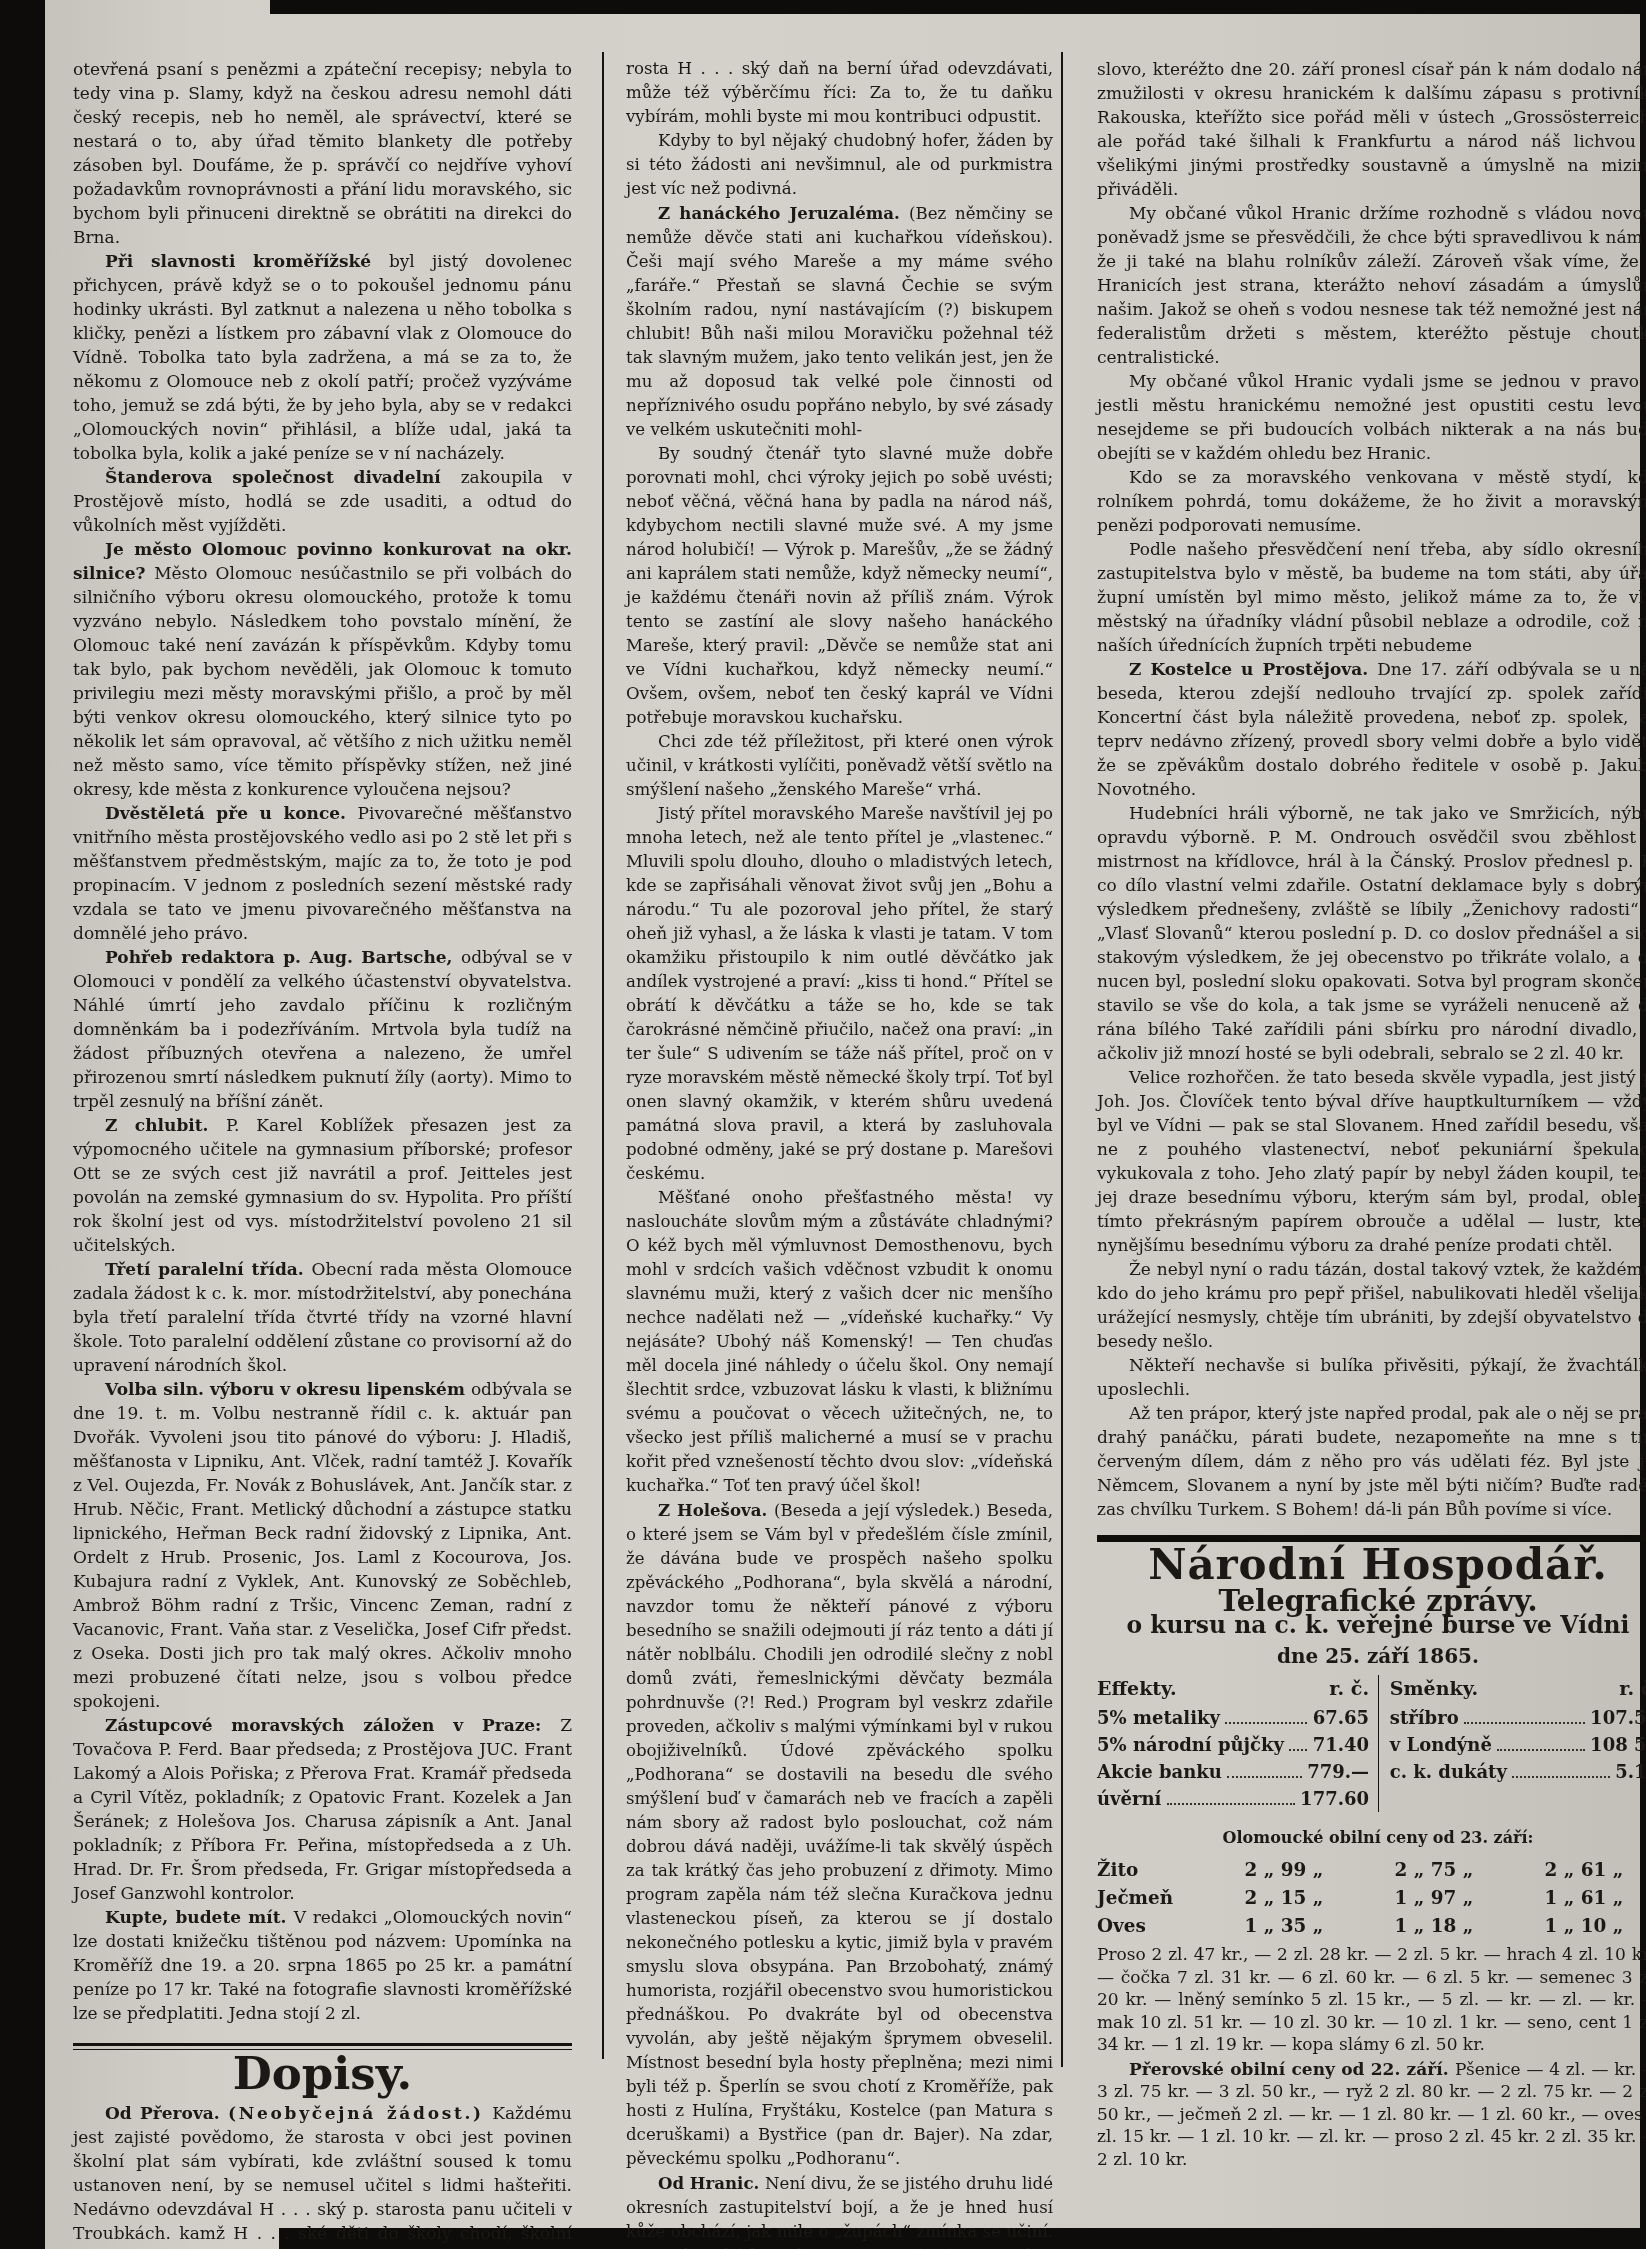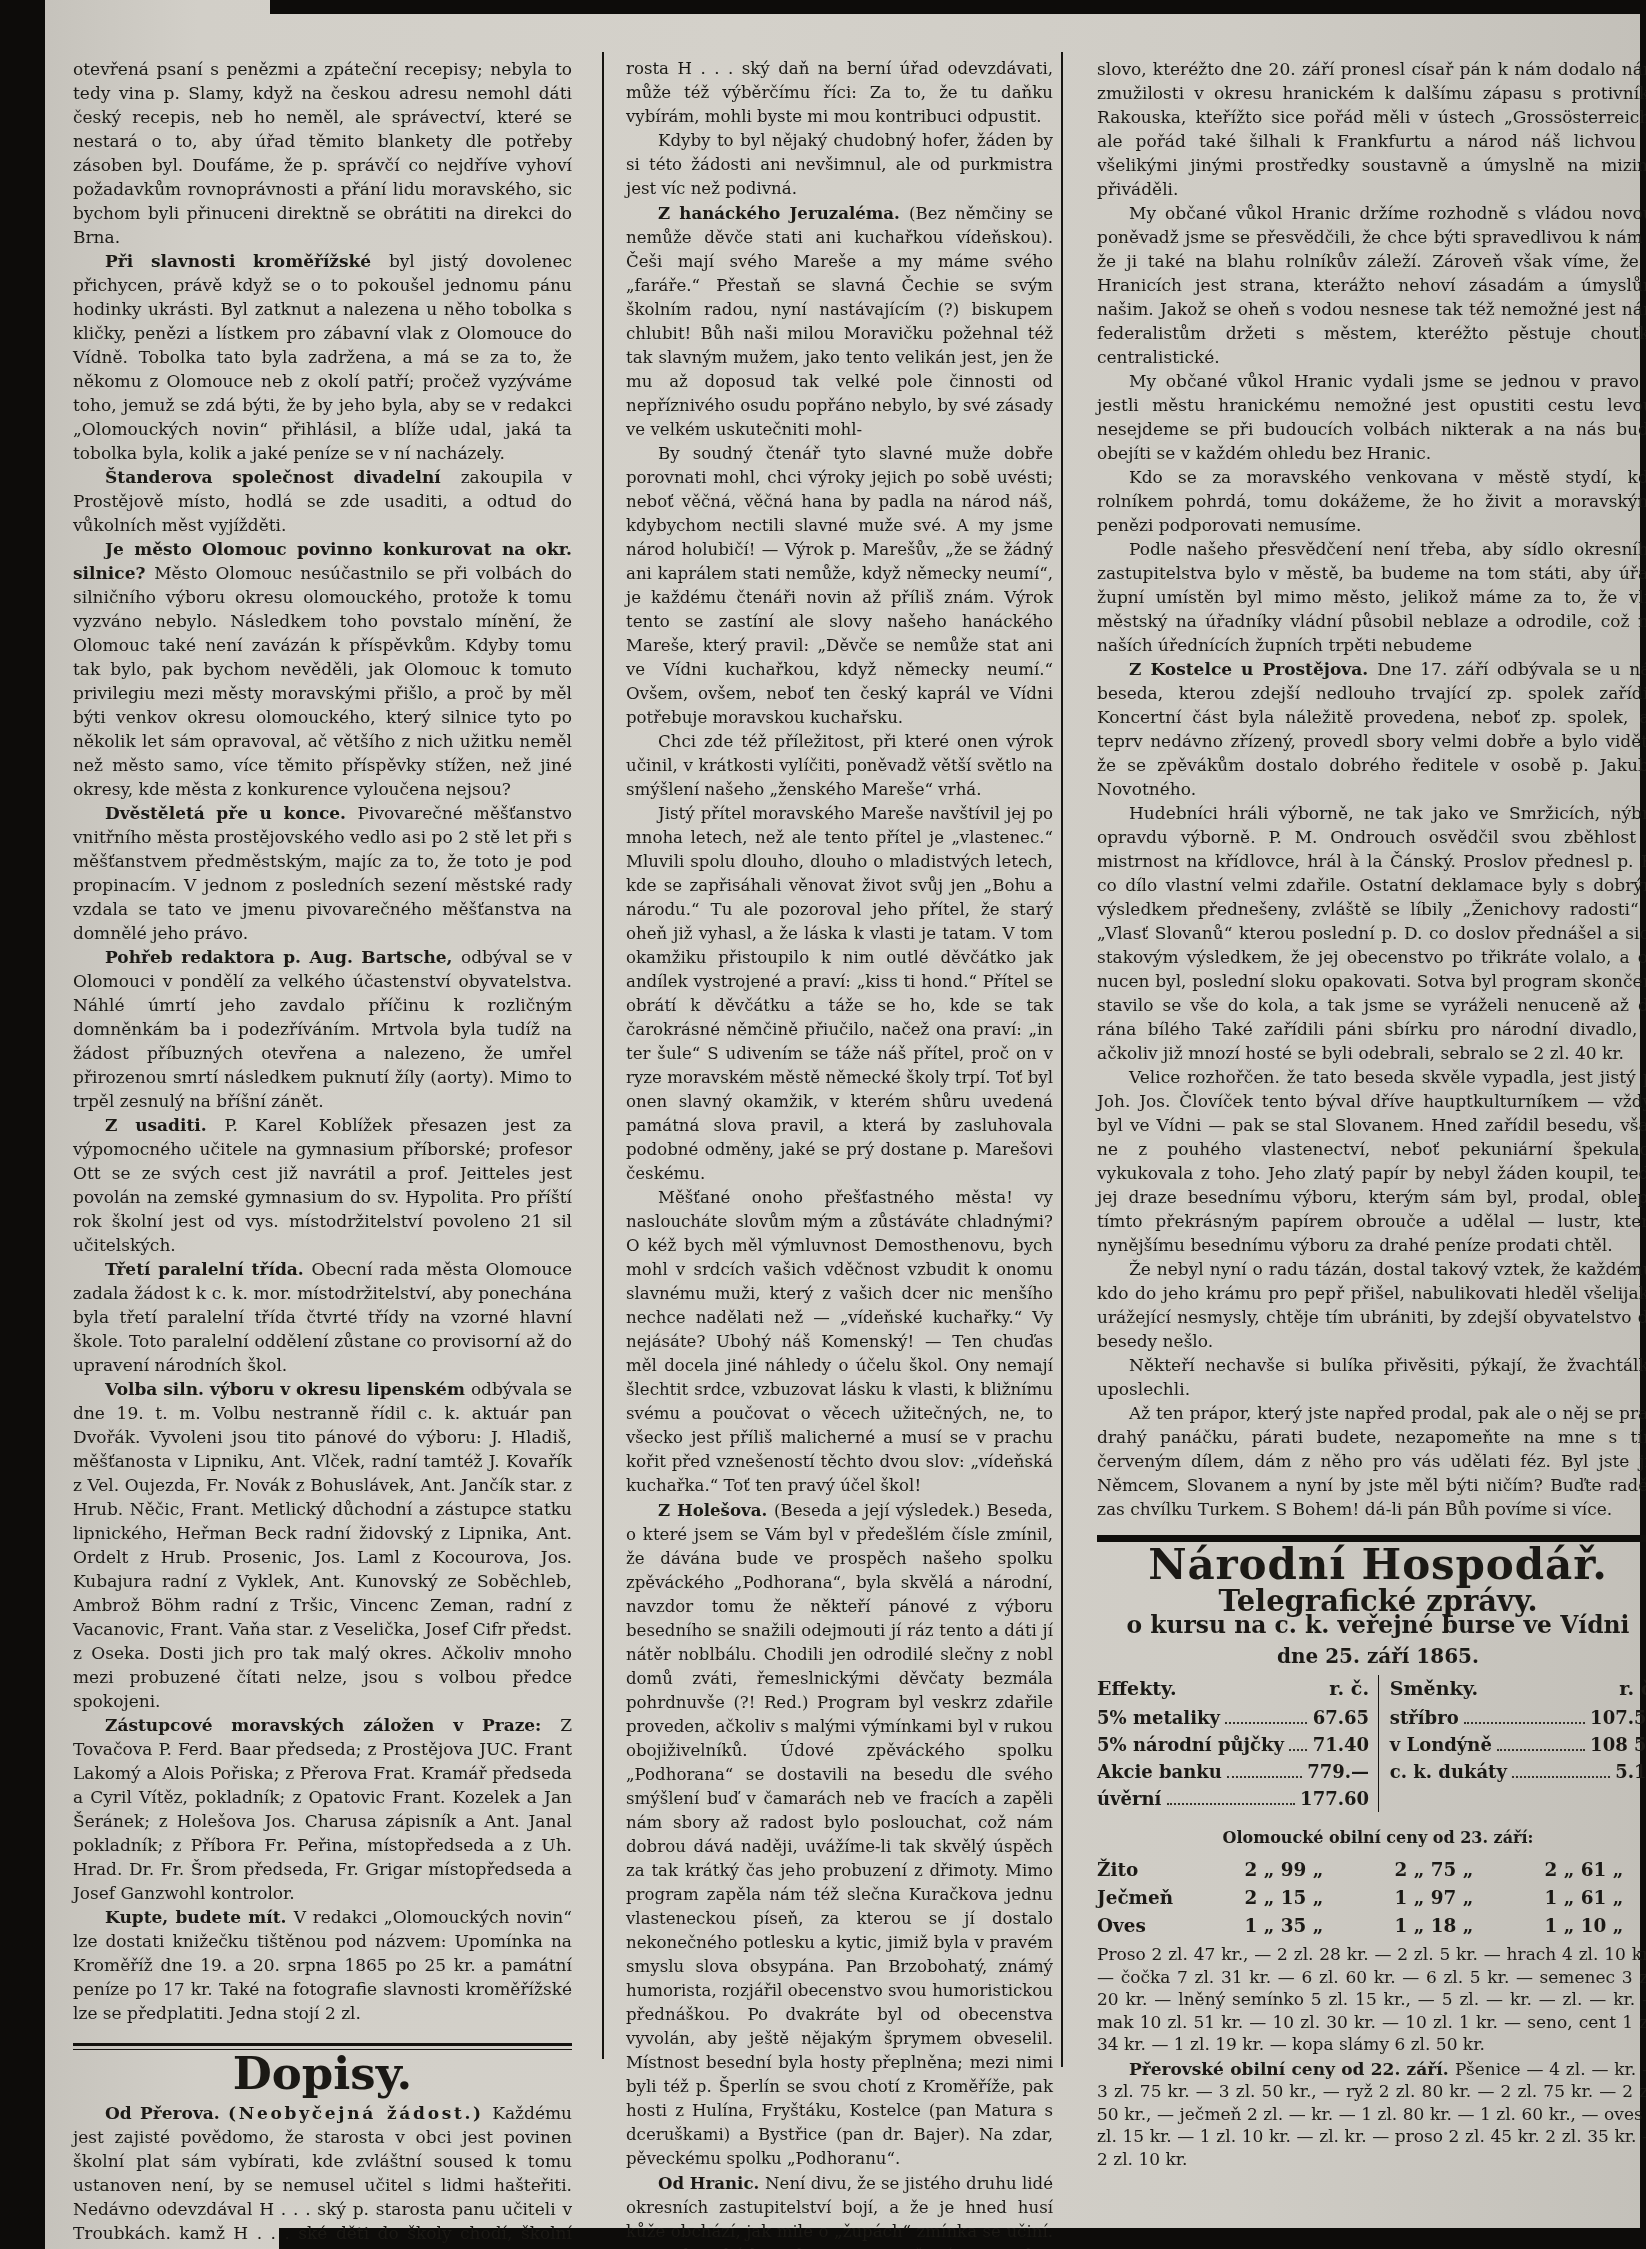--- a/index.html
+++ b/index.html
@@ -63,21 +63,21 @@
   <div class="vrule vrule-a"></div>
   <div class="vrule vrule-b"></div>
 
   <div class="col col-1">
     <p class="para flush"><b class="lead"></b><span>otevřená psaní s penězmi a zpáteční recepisy; nebyla to tedy vina p. Slamy, když na českou adresu nemohl dáti český recepis, neb ho neměl, ale správectví, které se nestará o to, aby úřad těmito blankety dle potřeby zásoben byl. Doufáme, že p. správčí co nejdříve vyhoví požadavkům rovnoprávnosti a přání lidu moravského, sic bychom byli přinuceni direktně se obrátiti na direkci do Brna.</span></p>
     <p class="para"><b class="lead">Při slavnosti kroměřížské</b><span>byl jistý dovolenec přichycen, právě když se o to pokoušel jednomu pánu hodinky ukrásti. Byl zatknut a nalezena u něho tobolka s kličky, penězi a lístkem pro zábavní vlak z Olomouce do Vídně. Tobolka tato byla zadržena, a má se za to, že někomu z Olomouce neb z okolí patří; pročež vyzýváme toho, jemuž se zdá býti, že by jeho byla, aby se v redakci „Olomouckých novin“ přihlásil, a blíže udal, jaká ta tobolka byla, kolik a jaké peníze se v ní nacházely.</span></p>
     <p class="para"><b class="lead">Štanderova společnost divadelní</b><span>zakoupila v Prostějově místo, hodlá se zde usaditi, a odtud do vůkolních měst vyjížděti.</span></p>
     <p class="para"><b class="lead">Je město Olomouc povinno konkurovat na okr. silnice?</b><span>Město Olomouc nesúčastnilo se při volbách do silničního výboru okresu olomouckého, protože k tomu vyzváno nebylo. Následkem toho povstalo mínění, že Olomouc také není zavázán k příspěvkům. Kdyby tomu tak bylo, pak bychom nevěděli, jak Olomouc k tomuto privilegiu mezi městy moravskými přišlo, a proč by měl býti venkov okresu olomouckého, který silnice tyto po několik let sám opravoval, ač většího z nich užitku neměl než město samo, více těmito příspěvky stížen, než jiné okresy, kde města z konkurence vyloučena nejsou?</span></p>
     <p class="para"><b class="lead">Dvěstěletá pře u konce.</b><span>Pivovarečné měšťanstvo vnitřního města prostějovského vedlo asi po 2 stě let při s měšťanstvem předměstským, majíc za to, že toto je pod propinacím. V jednom z posledních sezení městské rady vzdala se tato ve jmenu pivovarečného měšťanstva na domnělé jeho právo.</span></p>
     <p class="para"><b class="lead">Pohřeb redaktora p. Aug. Bartsche,</b><span>odbýval se v Olomouci v pondělí za velkého účastenství obyvatelstva. Náhlé úmrtí jeho zavdalo příčinu k rozličným domněnkám ba i podezříváním. Mrtvola byla tudíž na žádost příbuzných otevřena a nalezeno, že umřel přirozenou smrtí následkem puknutí žíly (aorty). Mimo to trpěl zesnulý na bříšní zánět.</span></p>
-    <p class="para"><b class="lead">Z usaditi.</b><span>P. Karel Koblížek přesazen jest za výpomocného učitele na gymnasium příborské; profesor Ott se ze svých cest již navrátil a prof. Jeitteles jest povolán na zemské gymnasium do sv. Hypolita. Pro příští rok školní jest od vys. místodržitelství povoleno 21 sil učitelských.</span></p>
+    <p class="para"><b class="lead">Z chlubit.</b><span>P. Karel Koblížek přesazen jest za výpomocného učitele na gymnasium příborské; profesor Ott se ze svých cest již navrátil a prof. Jeitteles jest povolán na zemské gymnasium do sv. Hypolita. Pro příští rok školní jest od vys. místodržitelství povoleno 21 sil učitelských.</span></p>
     <p class="para"><b class="lead">Třetí paralelní třída.</b><span>Obecní rada města Olomouce zadala žádost k c. k. mor. místodržitelství, aby ponechána byla třetí paralelní třída čtvrté třídy na vzorné hlavní škole. Toto paralelní oddělení zůstane co provisorní až do upravení národních škol.</span></p>
     <p class="para"><b class="lead">Volba siln. výboru v okresu lipenském</b><span>odbývala se dne 19. t. m. Volbu nestranně řídil c. k. aktuár pan Dvořák. Vyvoleni jsou tito pánové do výboru: J. Hladiš, měšťanosta v Lipniku, Ant. Vlček, radní tamtéž J. Kovařík z Vel. Oujezda, Fr. Novák z Bohuslávek, Ant. Jančík star. z Hrub. Něčic, Frant. Metlický důchodní a zástupce statku lipnického, Heřman Beck radní židovský z Lipnika, Ant. Ordelt z Hrub. Prosenic, Jos. Laml z Kocourova, Jos. Kubajura radní z Vyklek, Ant. Kunovský ze Soběchleb, Ambrož Böhm radní z Tršic, Vincenc Zeman, radní z Vacanovic, Frant. Vaňa star. z Veselička, Josef Cifr předst. z Oseka. Dosti jich pro tak malý okres. Ačkoliv mnoho mezi probuzené čítati nelze, jsou s volbou předce spokojeni.</span></p>
     <p class="para"><b class="lead">Zástupcové moravských záložen v Praze:</b><span>Z Tovačova P. Ferd. Baar předseda; z Prostějova JUC. Frant Lakomý a Alois Pořiska; z Přerova Frat. Kramář předseda a Cyril Vítěz, pokladník; z Opatovic Frant. Kozelek a Jan Šeránek; z Holešova Jos. Charusa zápisník a Ant. Janal pokladník; z Příbora Fr. Peřina, místopředseda a z Uh. Hrad. Dr. Fr. Šrom předseda, Fr. Grigar místopředseda a Josef Ganzwohl kontrolor.</span></p>
     <p class="para"><b class="lead">Kupte, budete mít.</b><span>V redakci „Olomouckých novin“ lze dostati knižečku tištěnou pod názvem: Upomínka na Kroměříž dne 19. a 20. srpna 1865 po 25 kr. a památní peníze po 17 kr. Také na fotografie slavnosti kroměřížské lze se předplatiti. Jedna stojí 2 zl.</span></p>
 
     <div class="rule-double"></div>
     <h2 class="dopisy">Dopisy.</h2>
 
     <p class="para"><b class="lead">Od Přerova.</b><span class="sub">(Neobyčejná žádost.)</span><span>Každému jest zajisté povědomo, že starosta v obci jest povinen školní plat sám vybírati, kde zvláštní soused k tomu ustanoven není, by se nemusel učitel s lidmi hašteřiti. Nedávno odevzdával H . . . ský p. starosta panu učiteli v Troubkách. kamž H . . . ské děti do školy chodí, školní plat, Při tom praví najednou p. učitelovi: „Pane učitel mám na vás nějakou žádost!“ Učitel naslouchá napnutě, co to asi bude. Jakou pak? táže se. „Abyste mi za to, že vám ten plat vybírám, školné z mých dvou dětí odpustil!“ pronesl p. starosta.</span></p>
 

